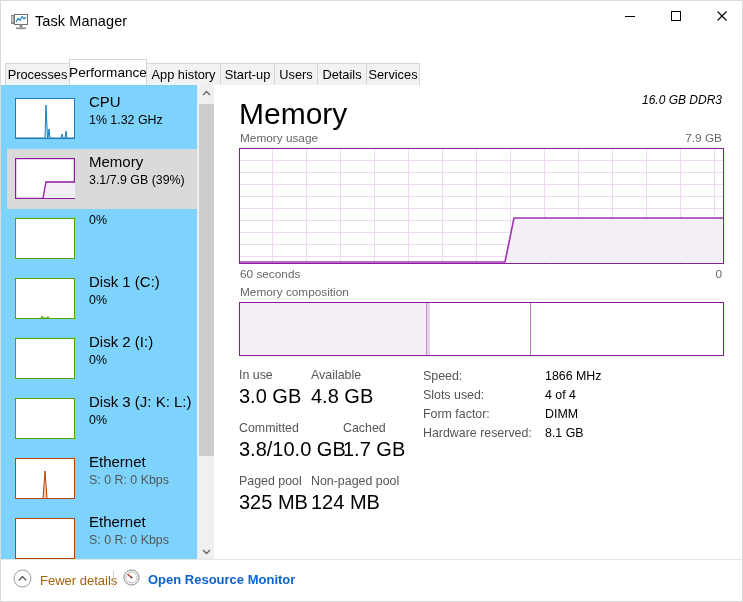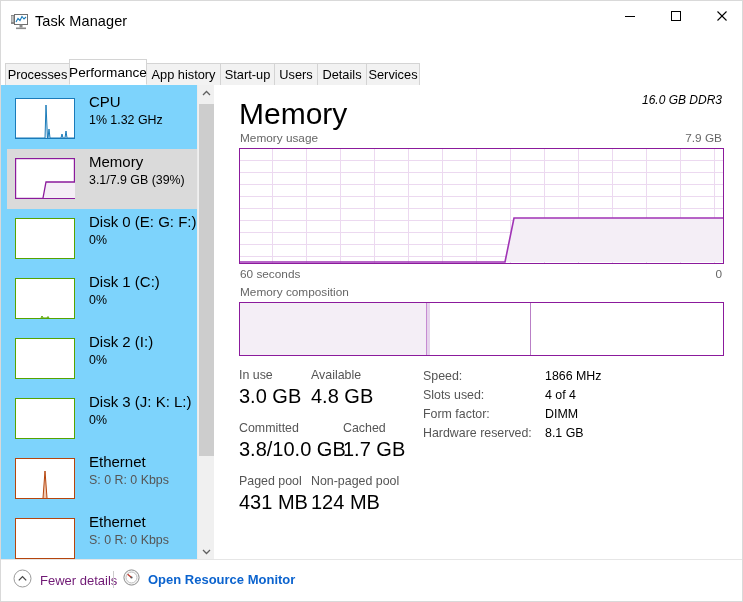--- a/index.html
+++ b/index.html
@@ -283,21 +283,21 @@
   }
   #fewer-details {
     position: absolute;
     left: 12px; top: 9px;
     display: flex;
     align-items: center;
     cursor: default;
   }
   #fewer-label {
     font-size: 13px;
-    color: #701a75;
+    color: #a16207;
     margin-left: 8px;
   }
   #status-sep {
     position: absolute;
     left: 112px; top: 11px;
     width: 1px; height: 17px;
     background: #cccccc;
   }
   #resmon {
     position: absolute;
@@ -394,21 +394,20 @@
         </div>
       </div>
 
       <div class="side-item" style="top:124px;">
         <div class="side-thumb">
           <svg width="60" height="41" viewBox="0 0 60 41">
             <rect x="0.5" y="0.5" width="59" height="40" fill="#ffffff" stroke="#57a300" stroke-width="1"></rect>
           </svg>
         </div>
         <div class="side-labels">
-          <div class="side-title">Disk 0 (E: G: F:)</div>
           <div class="side-sub">0%</div>
         </div>
       </div>
 
       <div class="side-item" style="top:184px;">
         <div class="side-thumb">
           <svg width="60" height="41" viewBox="0 0 60 41">
             <rect x="0.5" y="0.5" width="59" height="40" fill="#ffffff" stroke="#57a300" stroke-width="1"></rect>
             <polyline points="26,40 27,38 28,40 32,40 33,38.5 34,40" fill="none" stroke="#57a300" stroke-width="1"></polyline>
           </svg>
@@ -554,21 +553,21 @@
         <div class="stat-label">Committed</div>
         <div class="stat-value">3.8/10.0 GB</div>
       </div>
       <div class="stat-group" style="left:128px; top:335px;">
         <div class="stat-label">Cached</div>
         <div class="stat-value" style="text-align:right;">1.7 GB</div>
       </div>
 
       <div class="stat-group" style="left:24px; top:388px;">
         <div class="stat-label">Paged pool</div>
-        <div class="stat-value">431 MB</div>
+        <div class="stat-value">325 MB</div>
       </div>
       <div class="stat-group" style="left:96px; top:388px;">
         <div class="stat-label">Non-paged pool</div>
         <div class="stat-value">124 MB</div>
       </div>
 
       <div class="kv-row" style="left:208px; top:282px;">Speed:</div>
       <div class="kv-val" style="left:330px; top:282px;">1866 MHz</div>
 
       <div class="kv-row" style="left:208px; top:301px;">Slots used:</div>

